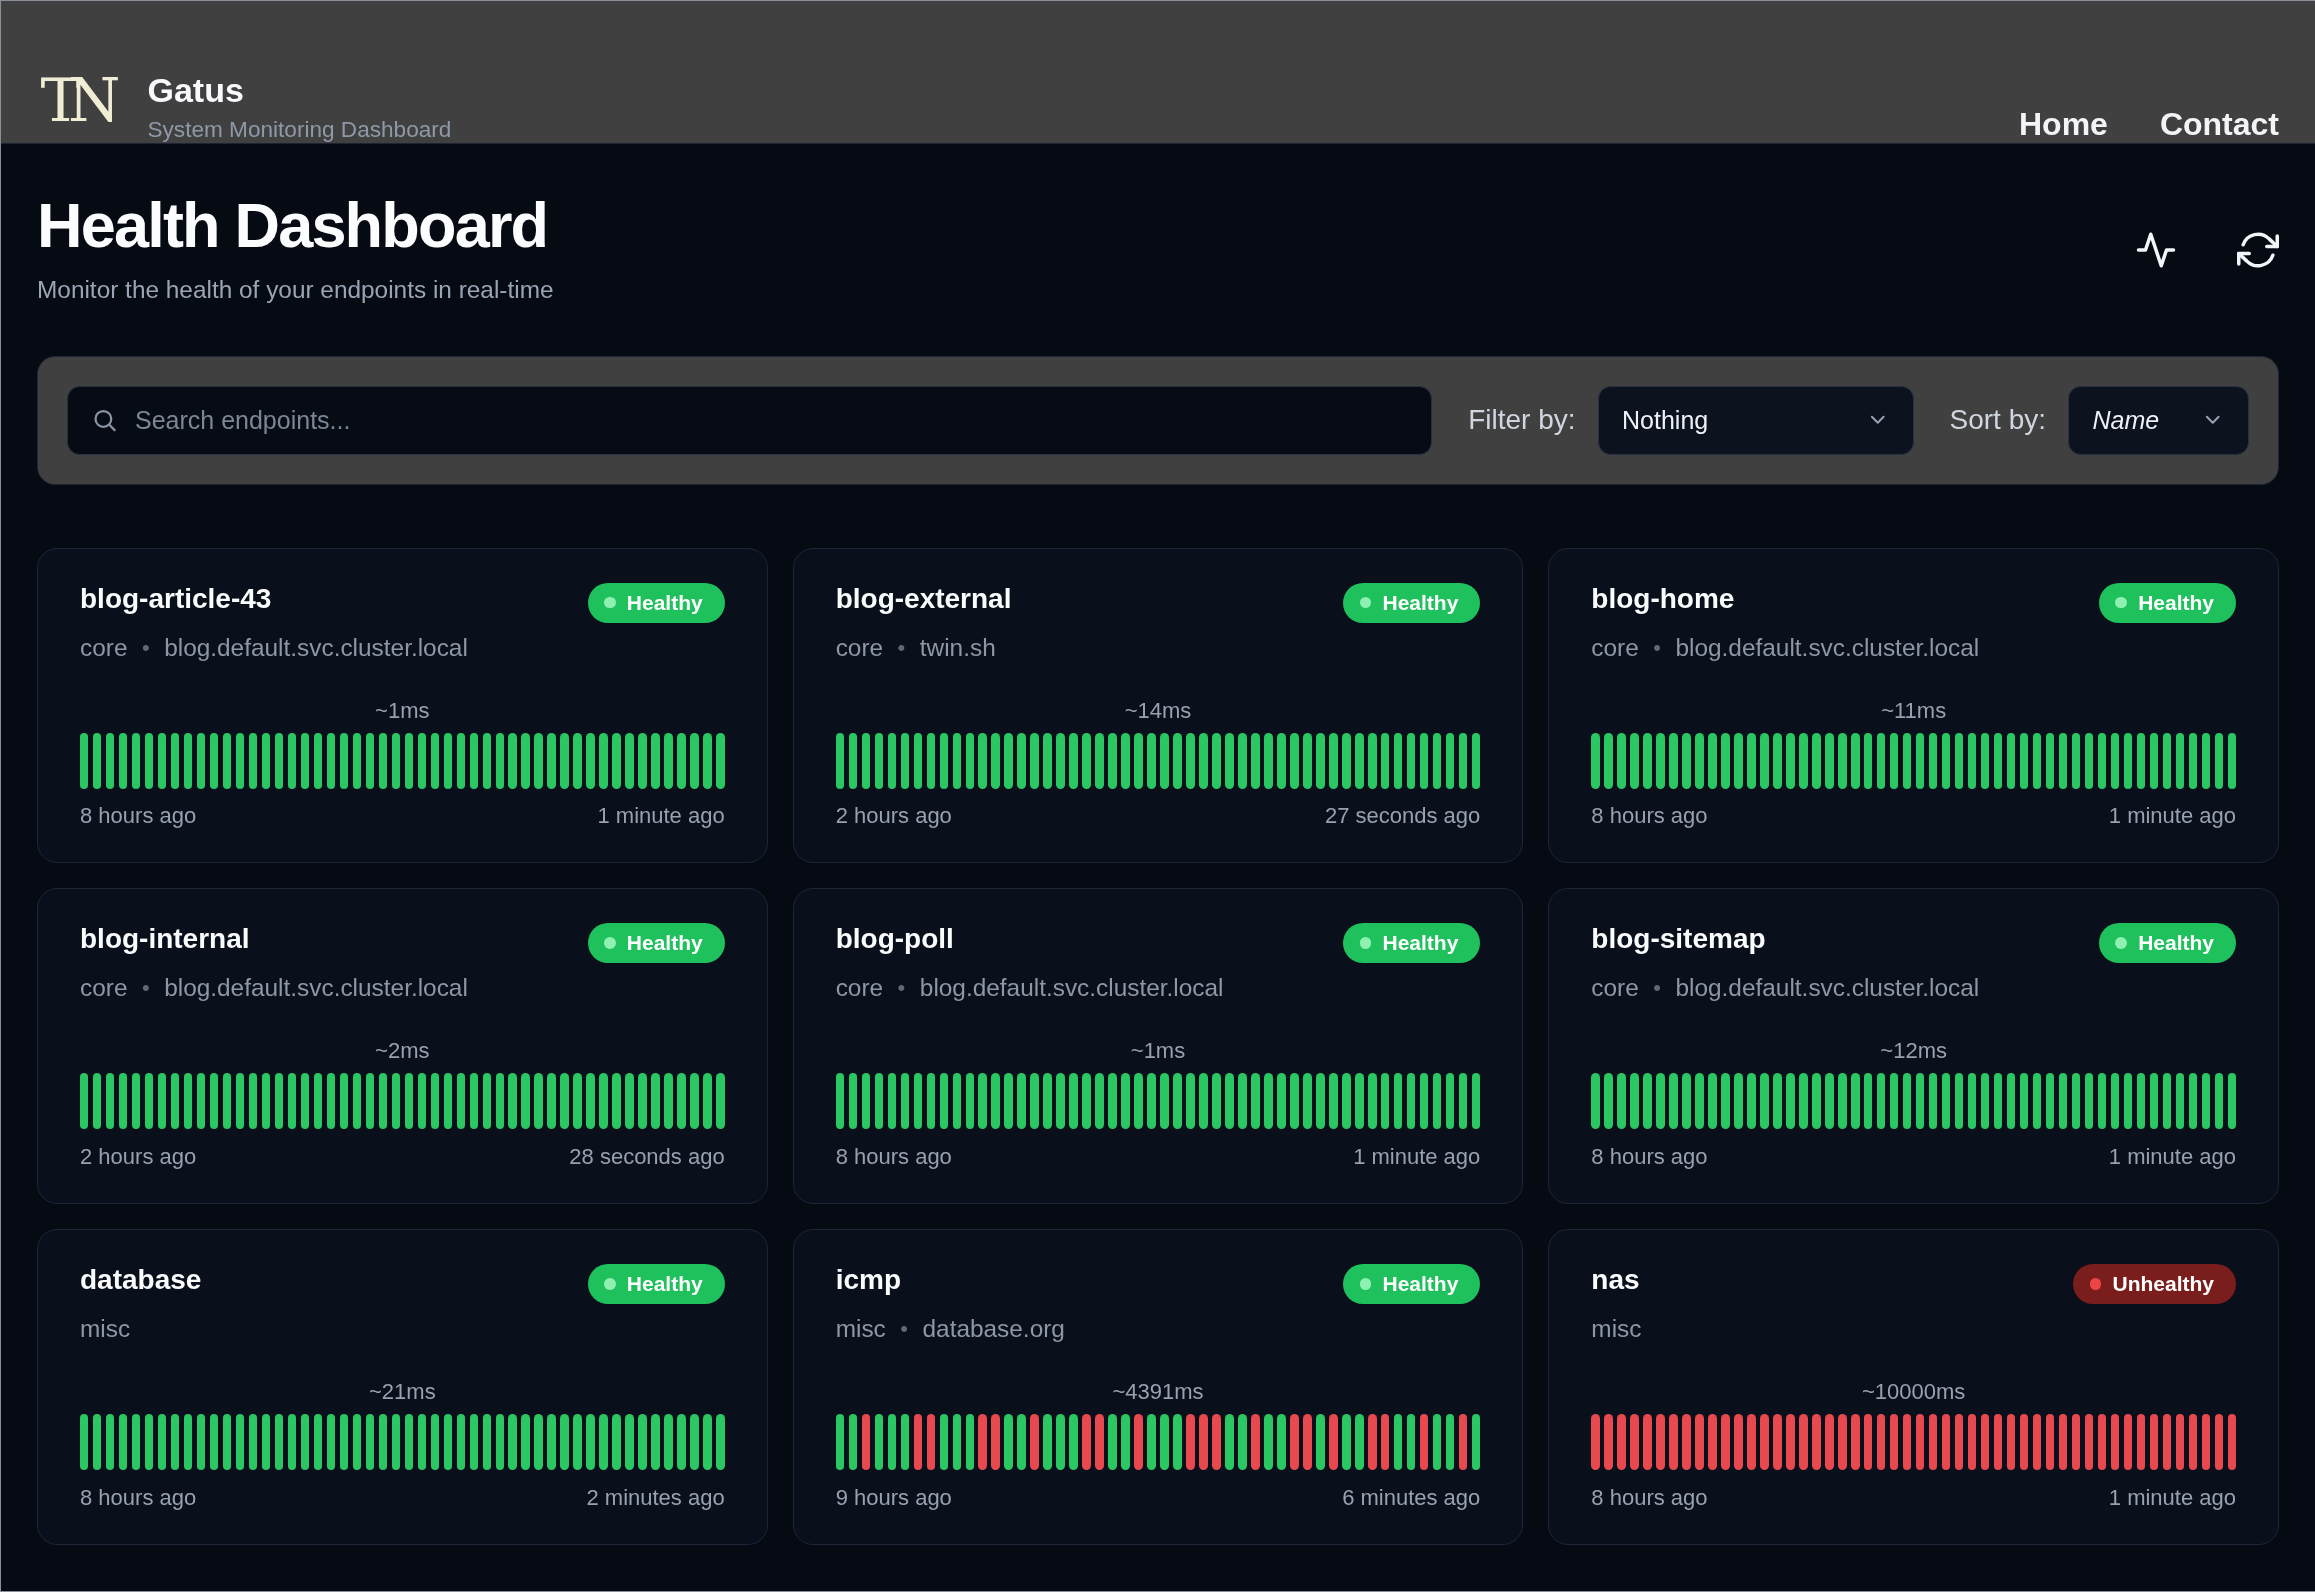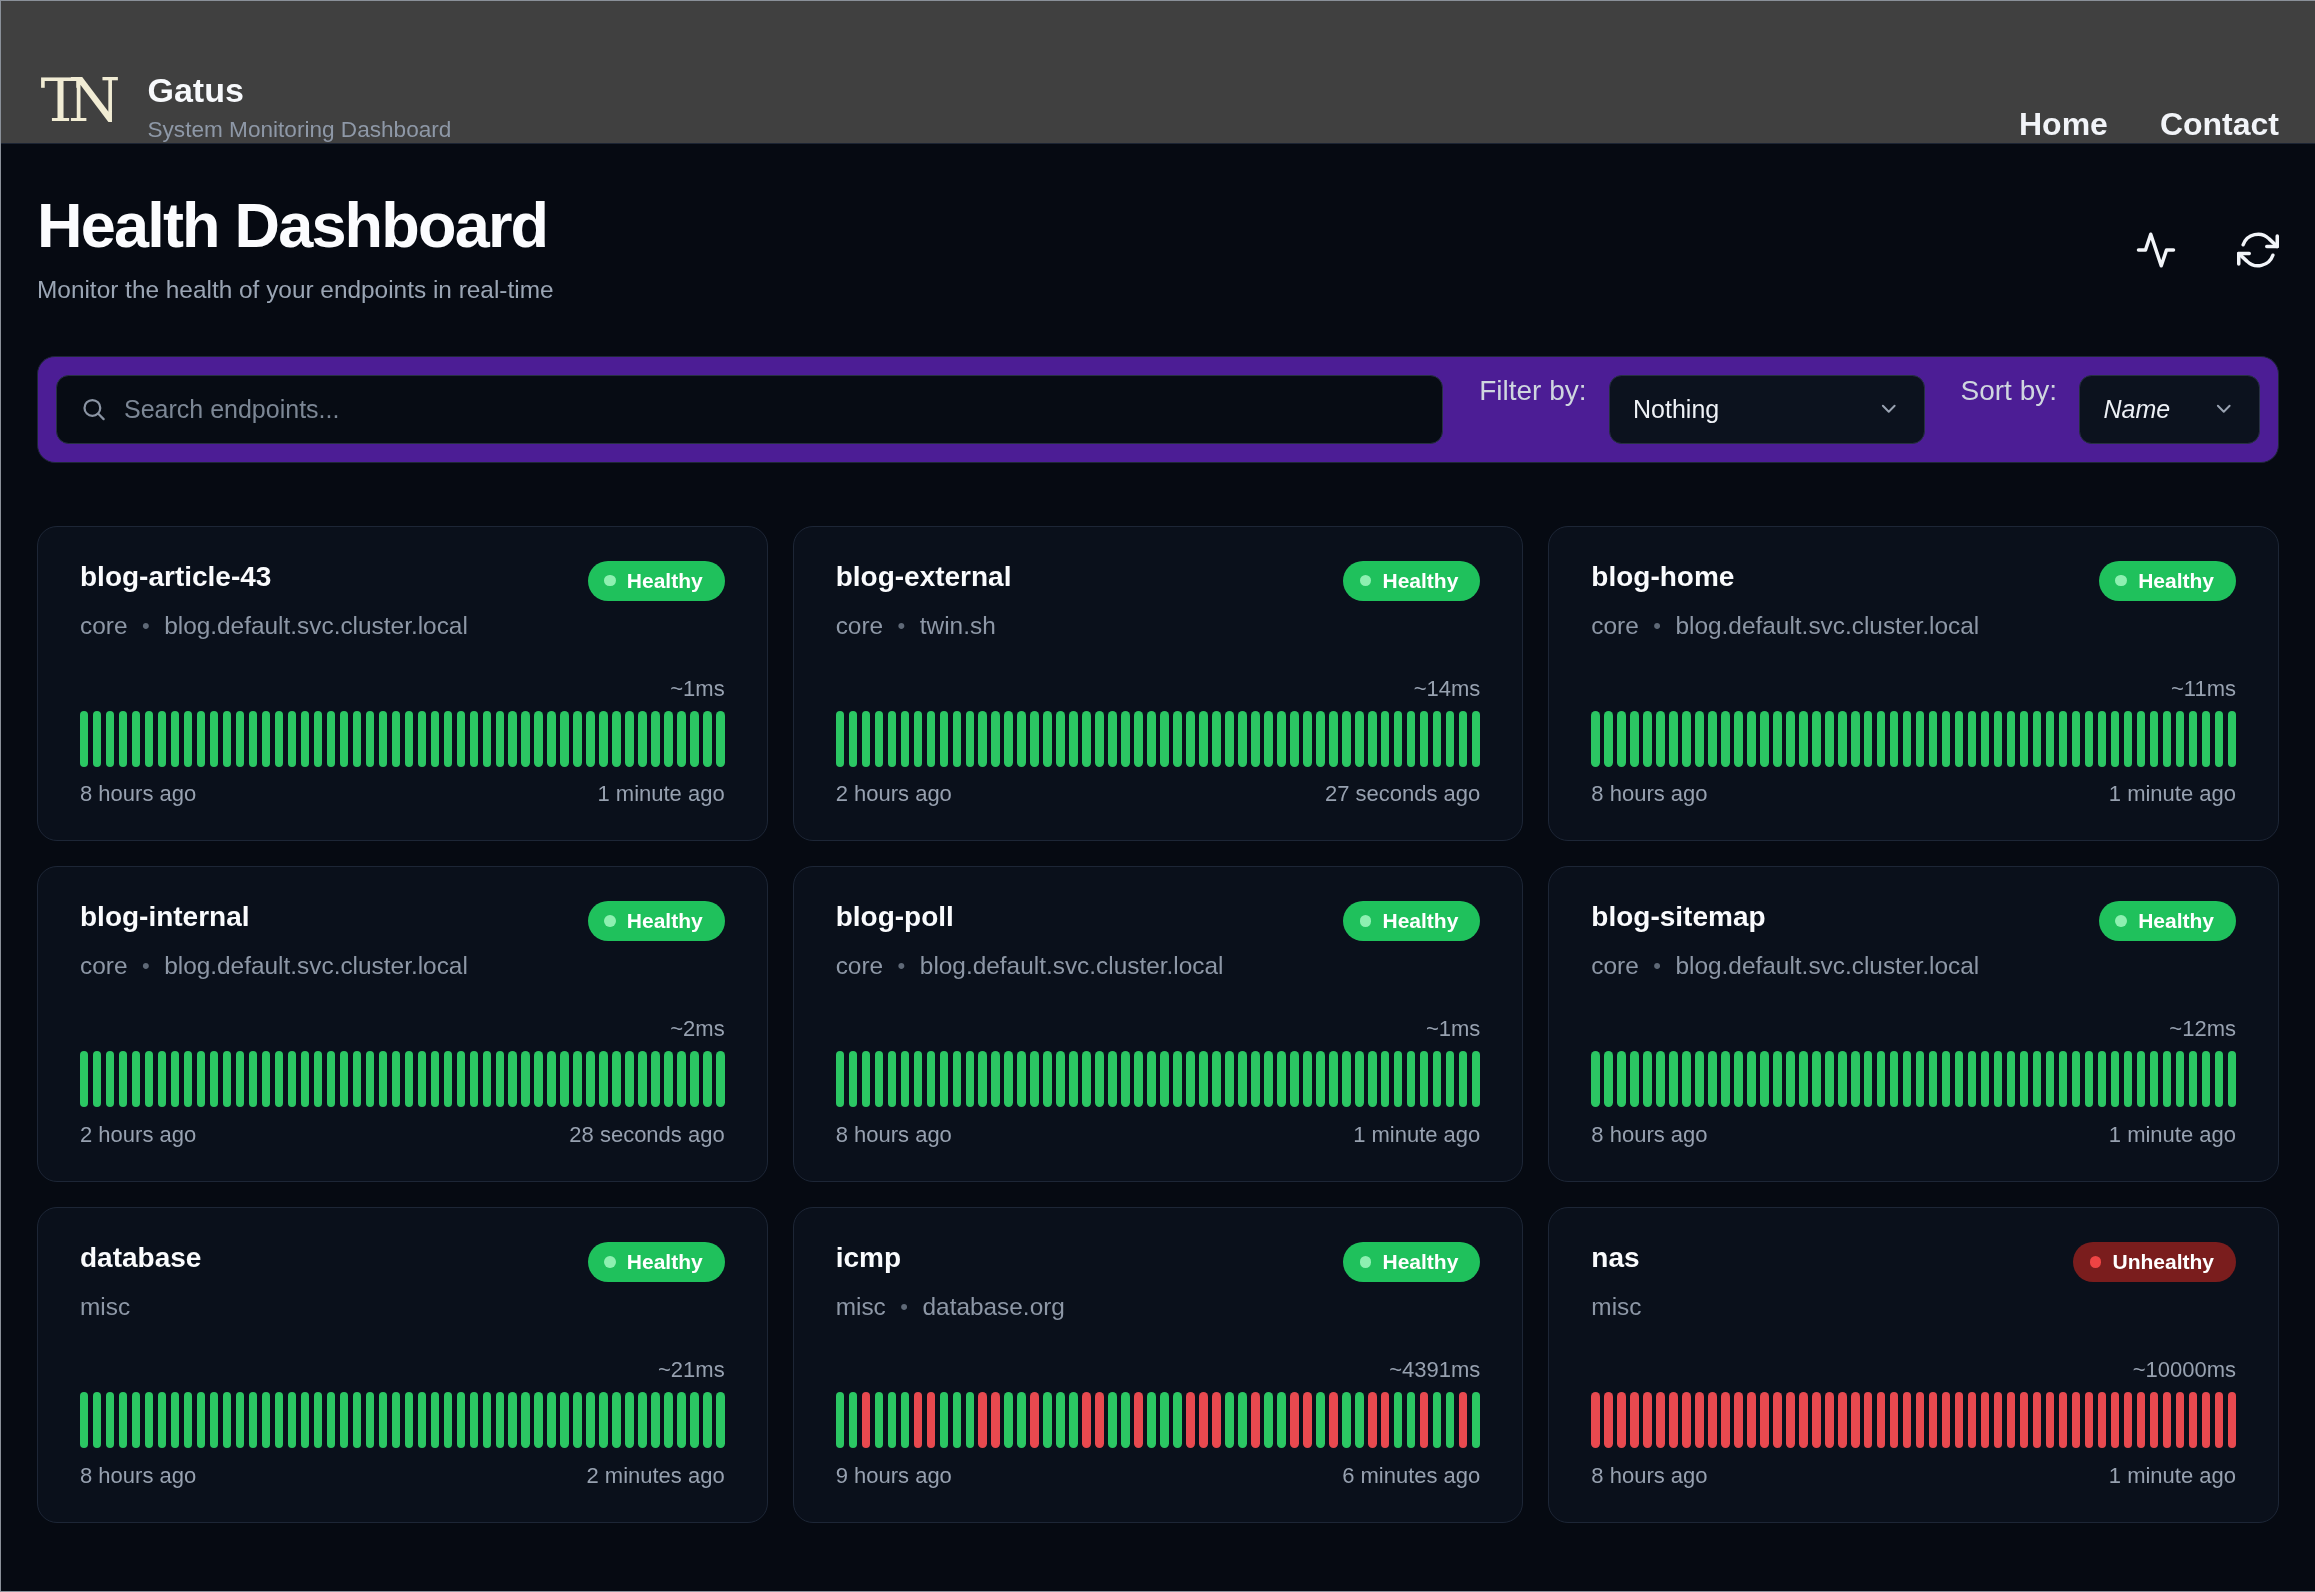--- a/index.html
+++ b/index.html
@@ -41,26 +41,26 @@
 
   .hero { display: flex; justify-content: space-between; margin-top: 45px; }
   .hero h1 { font-size: 63px; font-weight: 800; letter-spacing: -1.8px; color: #fbfcfe; }
   .hero p { font-size: 24.4px; color: #9aa5b4; margin-top: 14.5px; }
   .hero-icons { display: flex; gap: 60px; align-items: flex-start; margin-top: 40px; }
   .hero-icons svg { width: 42px; height: 42px; stroke: #f2f5f9; fill: none; stroke-width: 2; stroke-linecap: round; stroke-linejoin: round; cursor: pointer; }
 
   
   .toolbar {
     margin-top: 52px;
-    background: #4c1d95;
+    background: #404040;
     border: 0.9px solid #1e2736;
     border-radius: 18px;
-    padding: 18px;
+    padding: 29px;
     display: flex;
-    align-items: flex-start;
+    align-items: center;
   }
   .search-wrap { flex: 1; min-width: 0; position: relative; }
   .search-wrap svg {
     position: absolute; left: 23.5px; top: 50%; transform: translateY(-50%);
     width: 27px; height: 27px; stroke: #8a94a3; fill: none; stroke-width: 2; stroke-linecap: round;
   }
   .search-input {
     width: 100%; height: 69px;
     background: #070c14;
     border: 0.9px solid #273142;
@@ -113,21 +113,21 @@
   }
   .badge .dot { width: 11.8px; height: 11.8px; border-radius: 50%; }
   .badge.healthy { background: var(--badge-up, #1fc15c); }
   .badge.healthy .dot { background: var(--dot-up, #8ef0b1); }
   .badge.unhealthy { background: var(--badge-down, #7a1d1d); }
   .badge.unhealthy .dot { background: var(--dot-down, #ef4444); }
 
   .meta { margin-top: 11px; display: flex; align-items: center; gap: 14.5px; font-size: 24.4px; color: #8d97a6; }
   .meta .sep { color: #5f6977; font-size: 22px; }
 
-  .latency { margin-top: 36px; text-align: right; font-size: 22px; color: #97a1b0; }
+  .latency { margin-top: 36px; text-align: center; font-size: 22px; color: #97a1b0; }
   .bars { margin-top: 9px; display: flex; gap: 4.5px; height: 56px; }
   .bar { flex: 1; border-radius: 5.4px; }
   .bar.up { background: var(--bar-up, #2bc763); }
   .bar.down { background: var(--bar-down, #e8494f); }
   .times { margin-top: 14.5px; display: flex; justify-content: space-between; font-size: 22px; color: #97a1b0; }
 </style>
 </head>
 <body>
 
 <header class="header">

